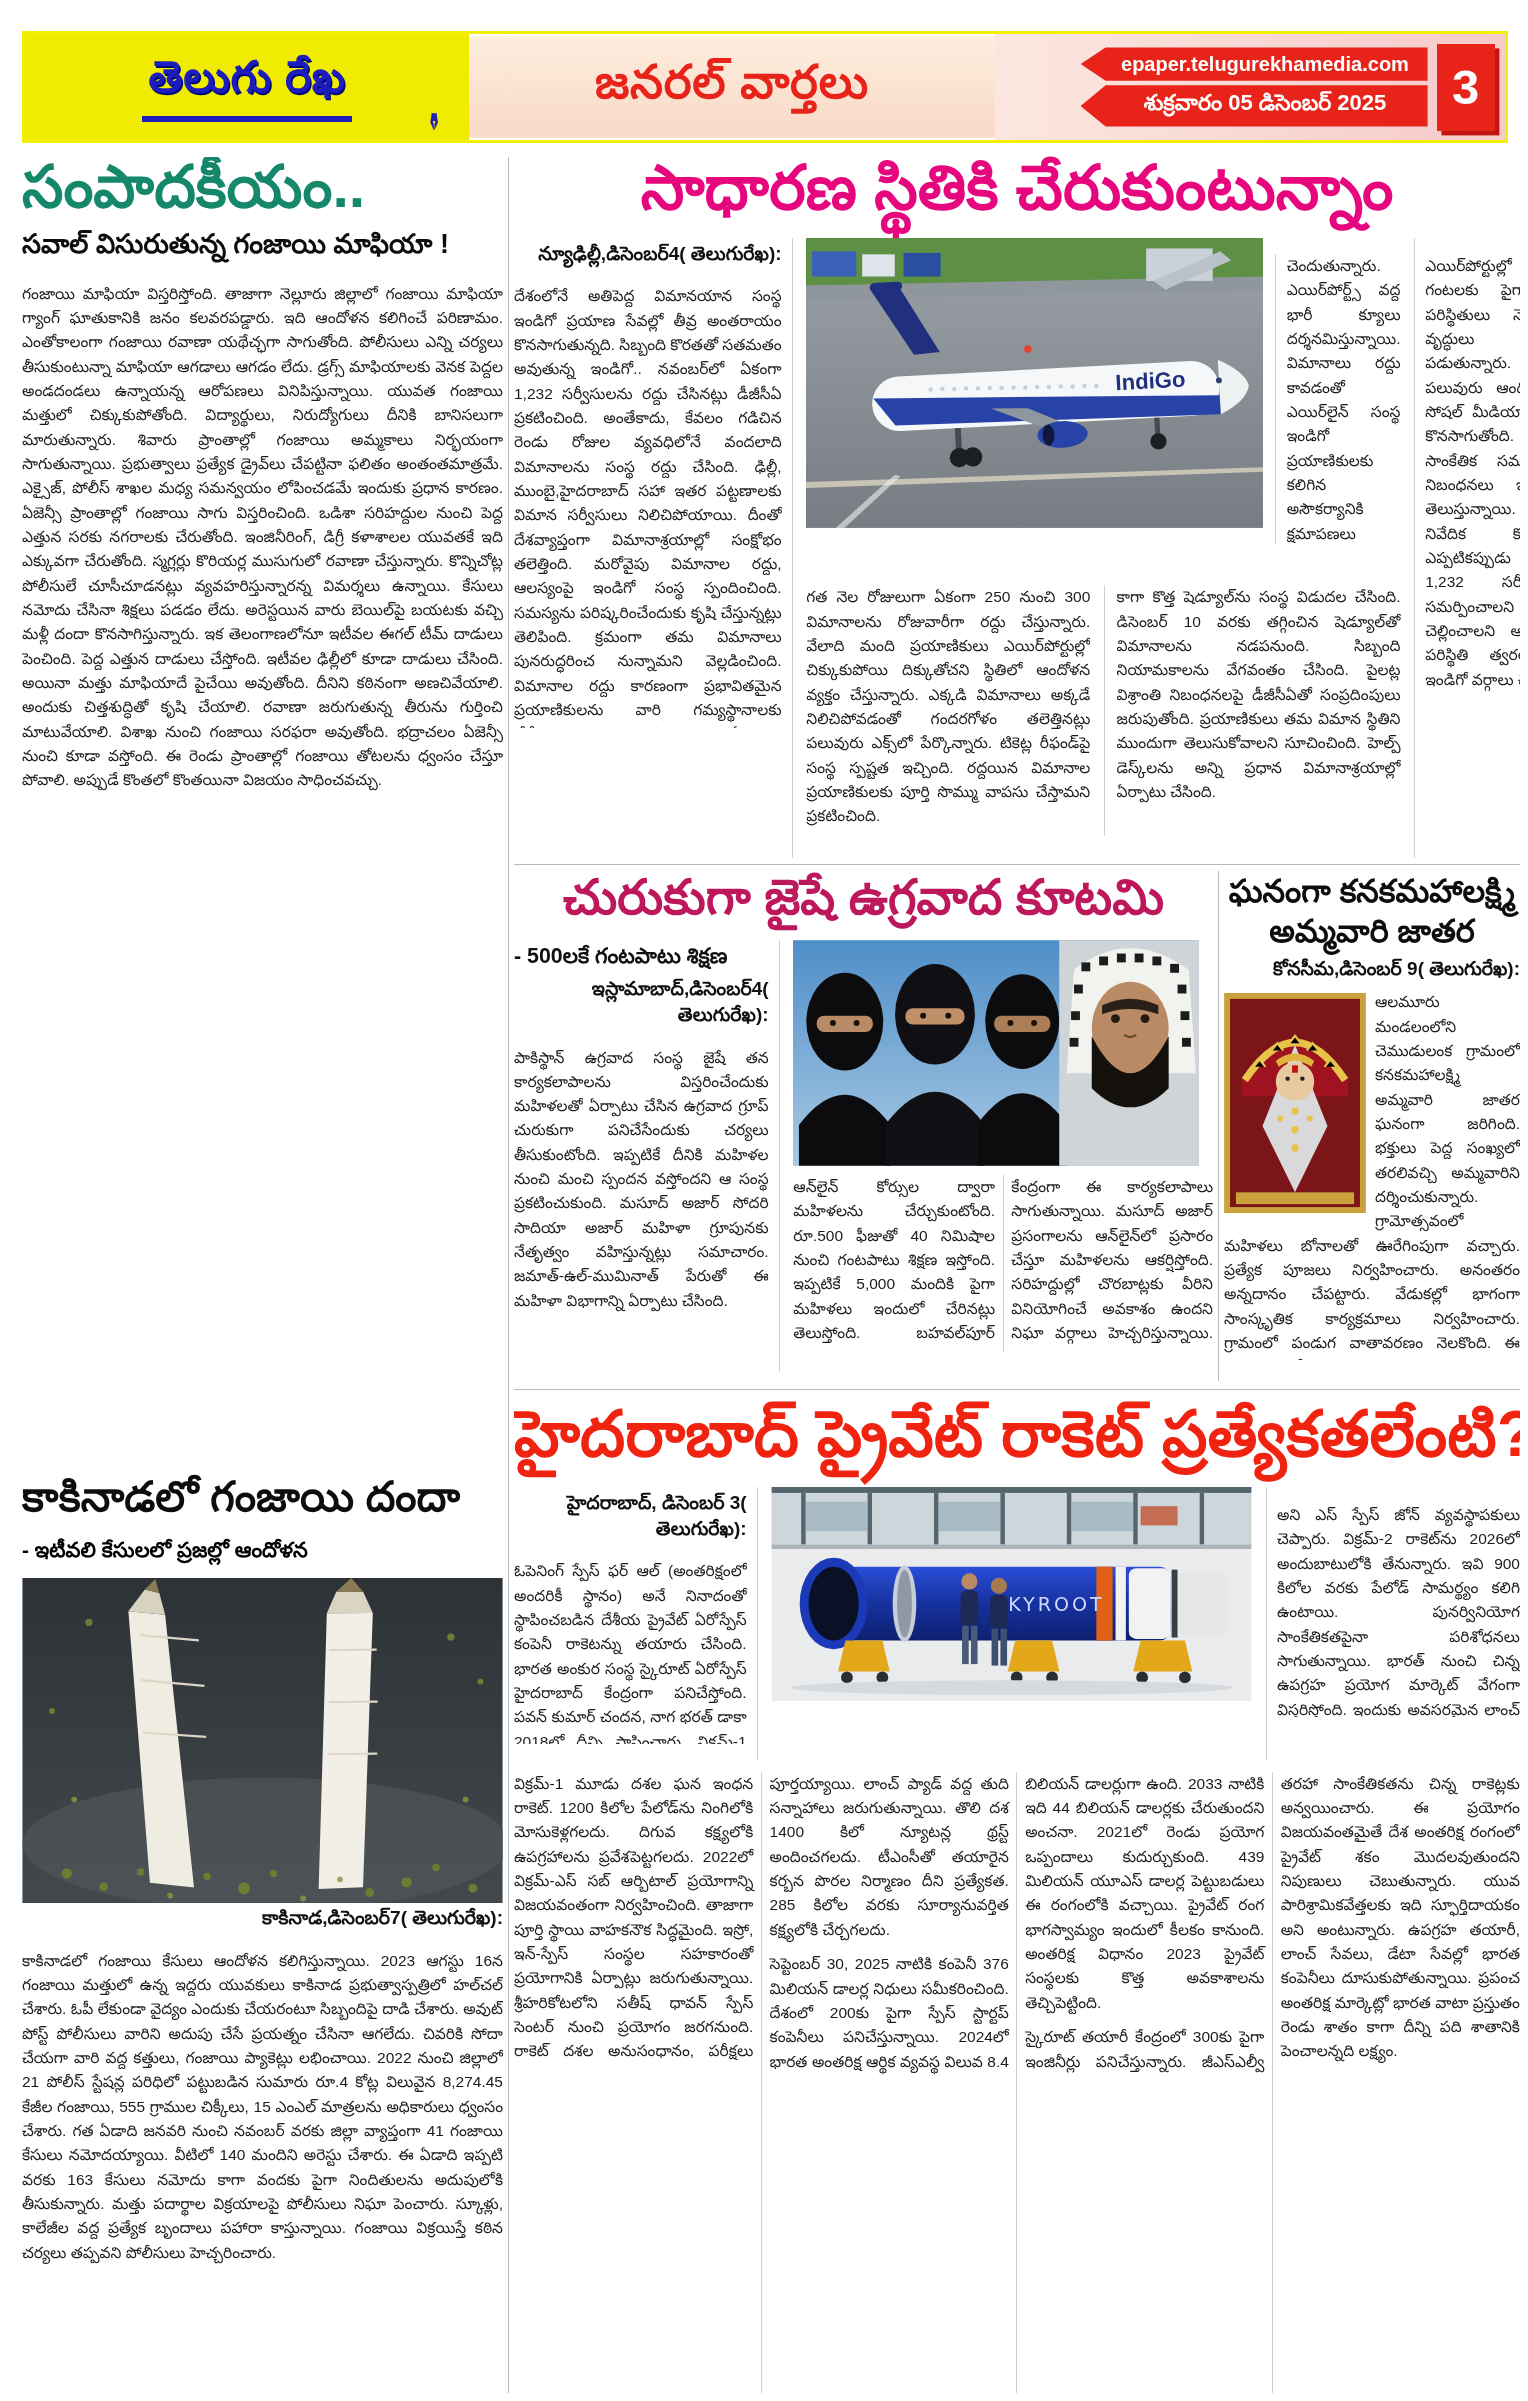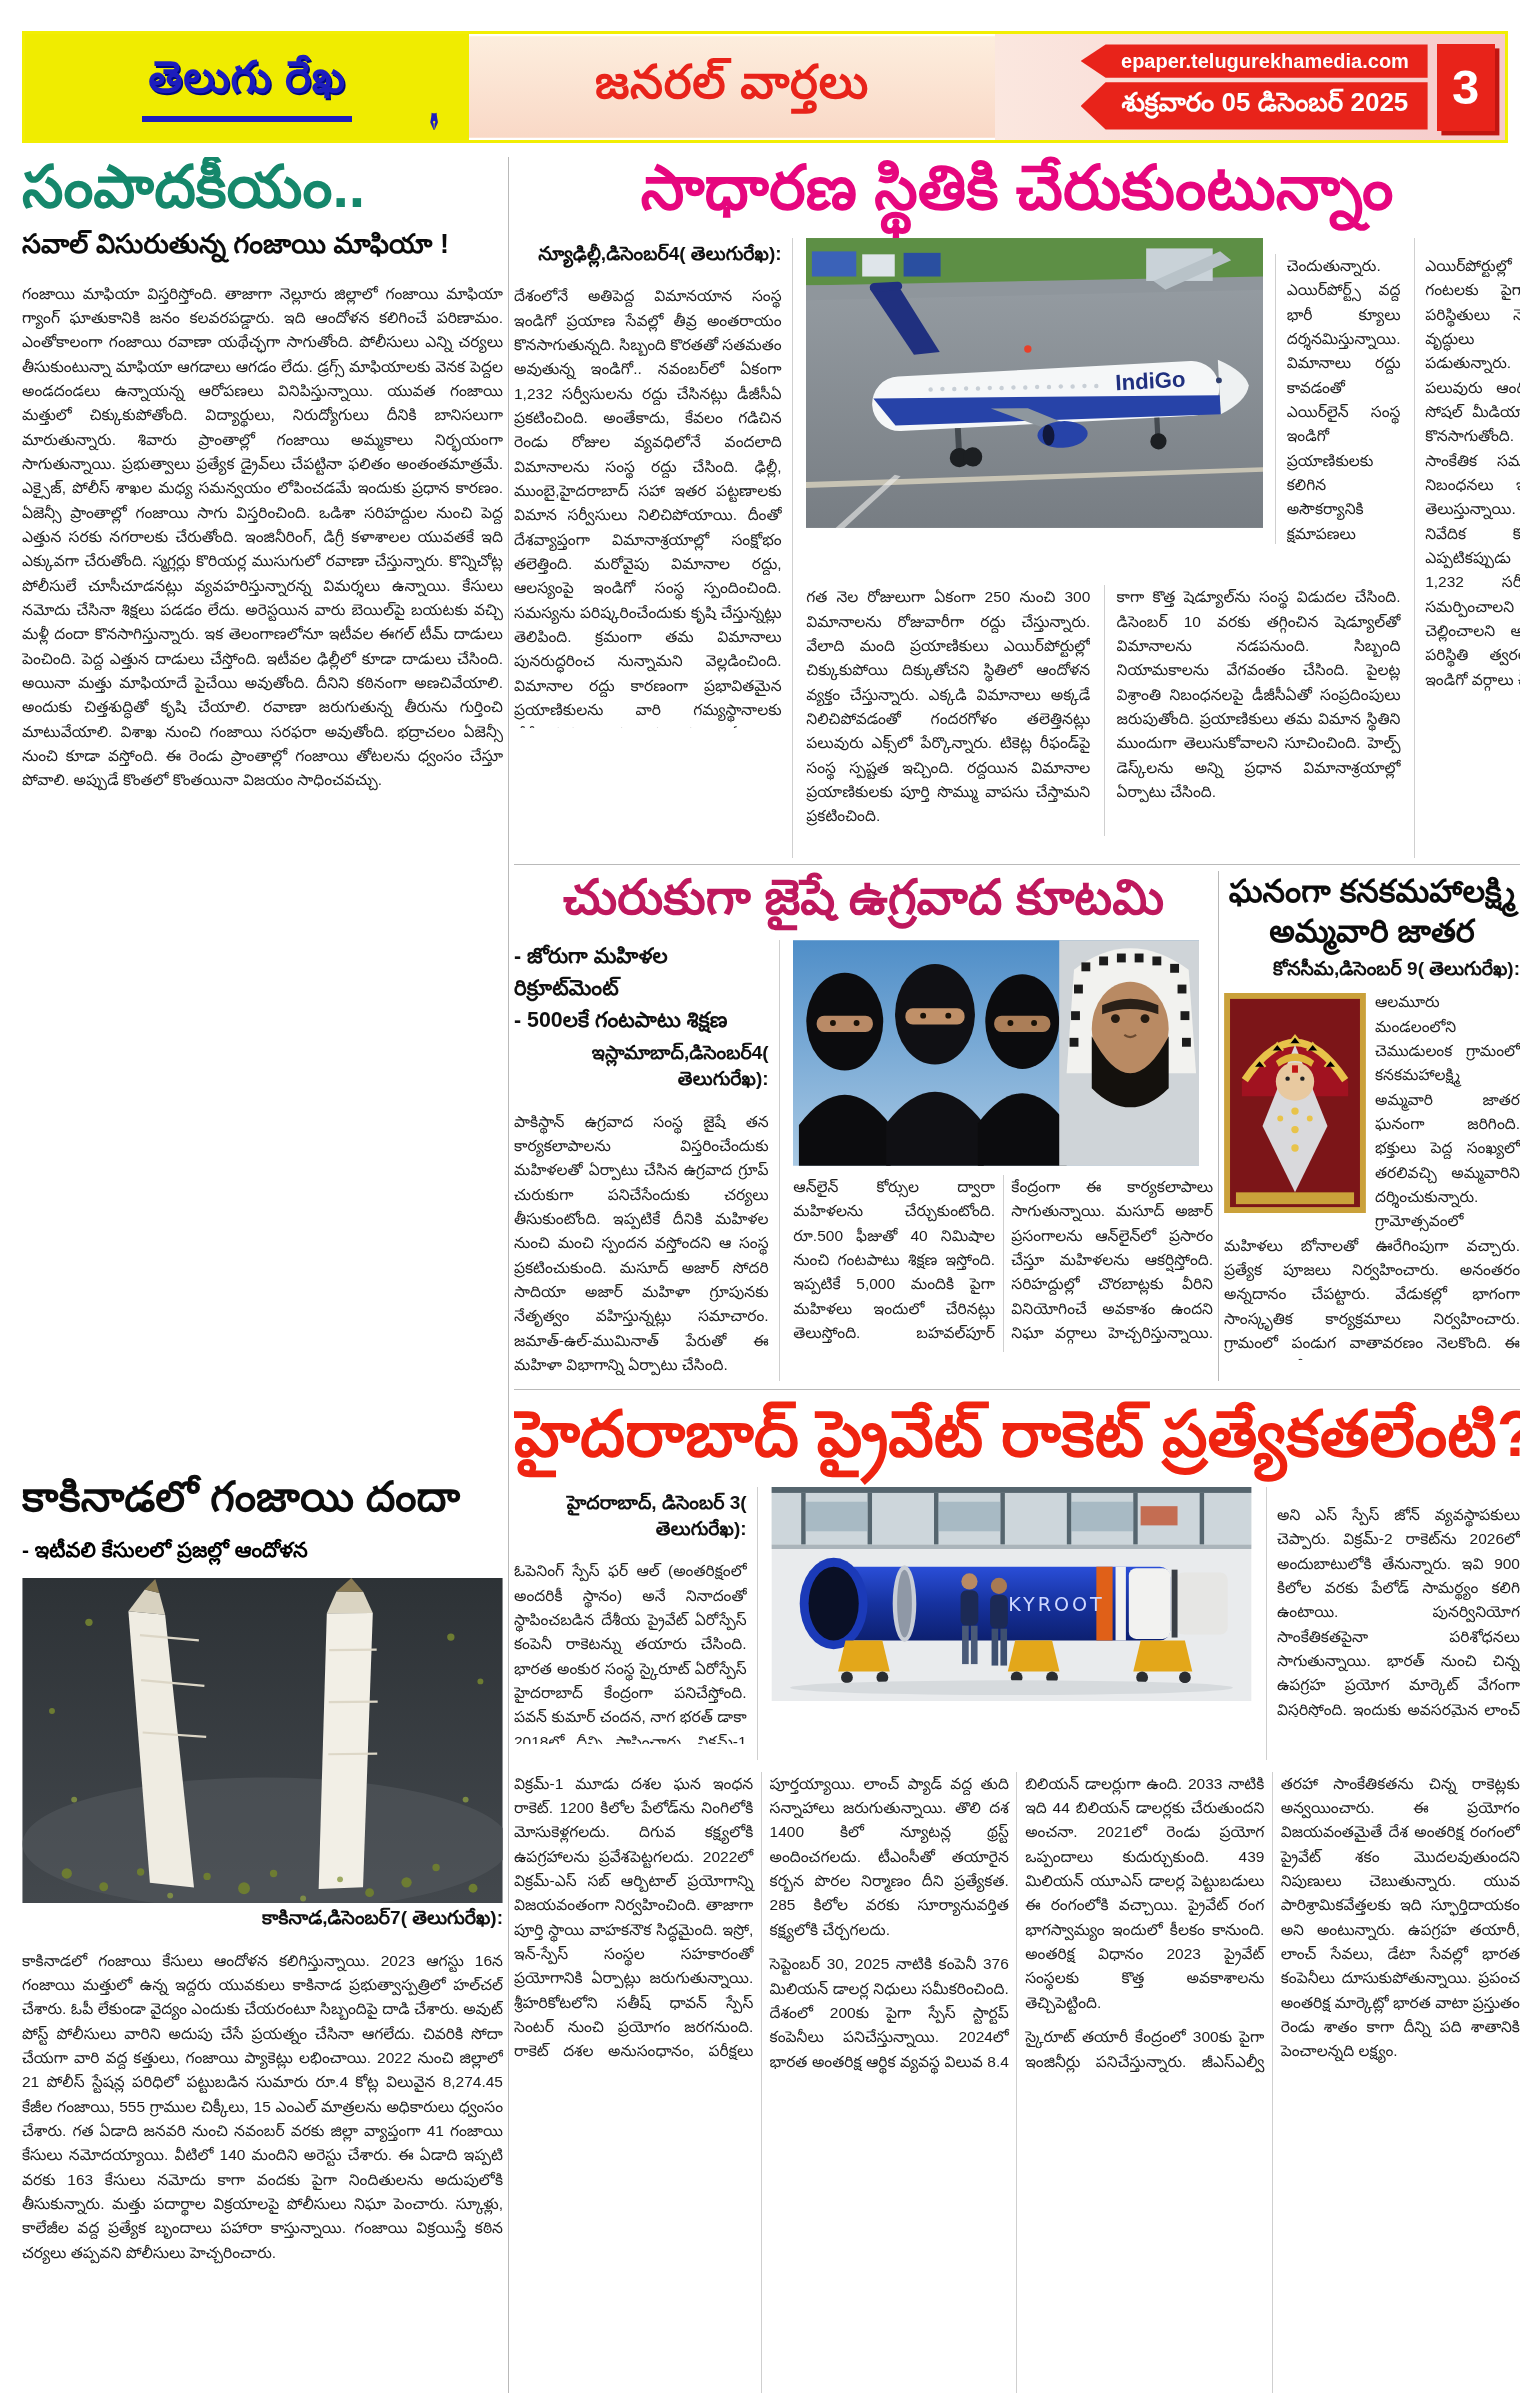--- a/index.html
+++ b/index.html
@@ -14,21 +14,21 @@
   .logo-text{font-size:44px;font-weight:800;color:#1d1dbd;text-shadow:1.5px 1.5px 0 #00087a;
     border-bottom:6.7px solid #1d1dbd;padding:0 6px 3px 6px;letter-spacing:0.7px;}
   .pen-icon{position:absolute;right:25px;bottom:4.4px;color:#1d1dbd;font-size:25px;transform:rotate(90deg);}
   .section-banner{flex:1;display:flex;align-items:center;justify-content:center;}
   .section-title{font-size:47px;font-weight:800;color:#e8231a;letter-spacing:0.7px;}
   .masthead-right{width:510px;background:linear-gradient(90deg,#fbe7df,#f6caca);display:flex;align-items:center;justify-content:flex-end;padding:7.4px 10.4px 7.4px 0;gap:9px;}
   .ribbons{display:flex;flex-direction:column;gap:4.4px;}
   .ribbon{background:#e8231a;color:#ffffff;font-weight:bold;padding:5.2px 13.3px 5.2px 35px;
     clip-path:polygon(0 50%,25px 0,100% 0,100% 100%,25px 100%);min-width:347px;text-align:center;}
   .ribbon.url{font-size:20px;}
-  .ribbon.date{font-size:26px;}
+  .ribbon.date{font-size:22px;}
   .page-num{width:58px;height:87px;background:#e8231a;color:#ffffff;font-size:49px;font-weight:bold;
     display:flex;align-items:center;justify-content:center;box-shadow:4.4px 4.4px 0 #c01510;}
 
   
   .body-txt{font-size:15.5px;line-height:1.57;color:#1b1b1b;text-align:justify;overflow:hidden;}
   .dateline{font-size:19px;font-weight:bold;color:#111;text-align:right;margin:4.4px 0 6px 0;}
   .bullet-line{font-size:21.4px;font-weight:bold;color:#111;line-height:1.5;}
   .vrule{position:absolute;width:0.7px;background:#b9b9b9;}
   .hrule{position:absolute;height:0.7px;background:#b9b9b9;}
 
@@ -198,21 +198,20 @@
       <div class="indigo-col1" style="width:244px;border-right:none;border-left:0.7px solid #cfcfcf;padding:0 0 0 10.4px;">
         <p class="body-txt" style="height:612px;">ఎయిర్‌పోర్టుల్లో ప్రయాణికులు 12 గంటలకు పైగా వేచి ఉండాల్సిన పరిస్థితులు నెలకొన్నాయి. పిల్లలు, వృద్ధులు తీవ్ర ఇబ్బందులు పడుతున్నారు. లగేజీ జాడ తెలియక పలువురు ఆందోళన చెందుతున్నారు. సోషల్ మీడియాలో ఫిర్యాదుల వెల్లువ కొనసాగుతోంది. సిబ్బంది కొరత, సాంకేతిక సమస్యలు, కొత్త రోస్టర్ నిబంధనలు ఇందుకు కారణాలుగా తెలుస్తున్నాయి. డీజీసీఏ సంస్థ నుంచి నివేదిక కోరింది. పరిస్థితిని ఎప్పటికప్పుడు సమీక్షిస్తోంది. రద్దయిన 1,232 సర్వీసుల వివరాలను సమర్పించాలని ఆదేశించింది. పరిహారం చెల్లించాలని ఆదేశాలు వెలువడ్డాయి. పరిస్థితి త్వరలో చక్కబడుతుందని ఇండిగో వర్గాలు చెబుతున్నాయి.</p>
       </div>
     </div>
   </section>
 
   <section class="jaish">
     <h1 class="jaish-headline">చురుకుగా జైషే ఉగ్రవాద కూటమి</h1>
     <div class="jaish-row">
       <div class="jaish-colA">
-        <div class="bullet-line">- జోరుగా మహిళల రిక్రూట్‌మెంట్</div>
         <div class="bullet-line" style="margin-bottom:6px;">- 500లకే గంటపాటు శిక్షణ</div>
         <div class="dateline">ఇస్లామాబాద్,డిసెంబర్4( తెలుగురేఖ):</div>
         <p class="body-txt">పాకిస్థాన్ ఉగ్రవాద సంస్థ జైషే తన కార్యకలాపాలను విస్తరించేందుకు మహిళలతో ఏర్పాటు చేసిన ఉగ్రవాద గ్రూప్ చురుకుగా పనిచేసేందుకు చర్యలు తీసుకుంటోంది. ఇప్పటికే దీనికి మహిళల నుంచి మంచి స్పందన వస్తోందని ఆ సంస్థ ప్రకటించుకుంది. మసూద్ అజార్ సోదరి సాదియా అజార్ మహిళా గ్రూపునకు నేతృత్వం వహిస్తున్నట్లు సమాచారం. జమాత్-ఉల్-ముమినాత్ పేరుతో ఈ మహిళా విభాగాన్ని ఏర్పాటు చేసింది.</p>
       </div>
       <div class="jaish-colB">
 
         <svg class="photo" viewBox="0 0 549 305" xmlns="http://www.w3.org/2000/svg">
           <defs>
             <linearGradient id="sky" x1="0" y1="0" x2="0" y2="1">
               <stop offset="0" stop-color="#4f8ec8"></stop>

